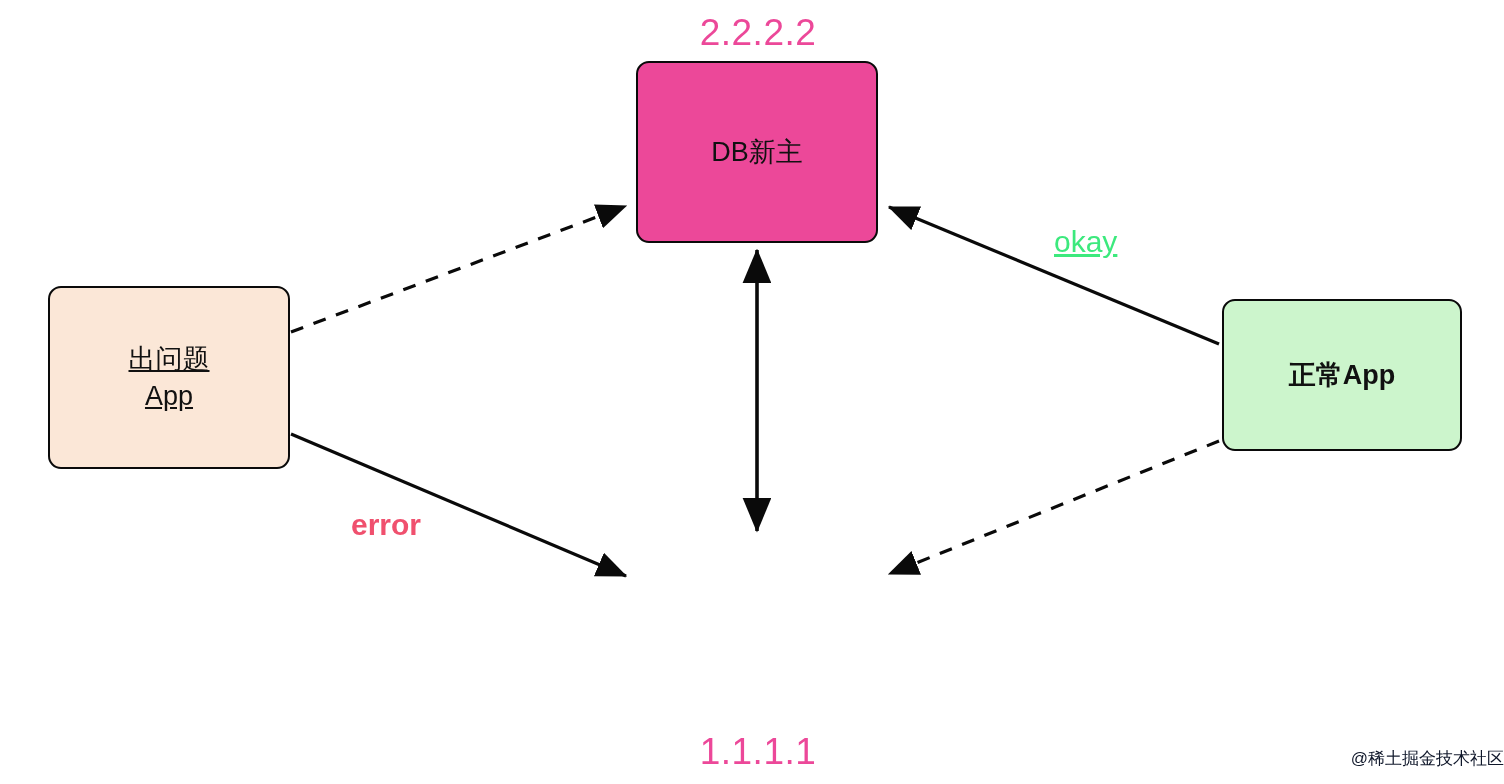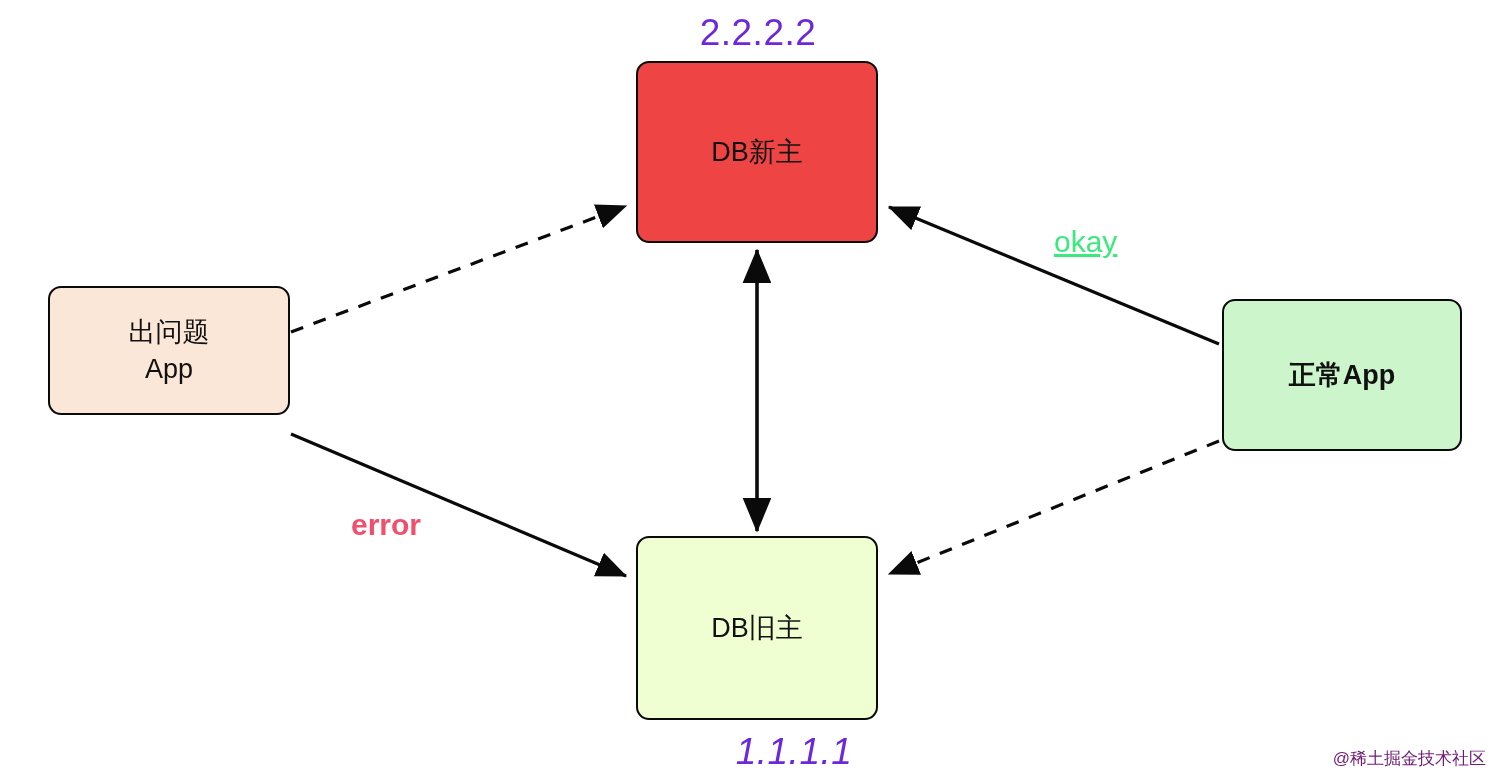--- a/index.html
+++ b/index.html
@@ -38,62 +38,62 @@
     line-height: 1.34;
     white-space: pre-line;
     font-size: 27px;
     z-index: 2;
   }
   #node-db-new {
     left: 636px;
     top: 61px;
     width: 242px;
     height: 182px;
-    background: #ef4444;
+    background: #ec4899;
   }
   #node-db-old {
     left: 636px;
     top: 536px;
     width: 242px;
     height: 184px;
     background: #f0ffd1;
   }
   #node-bad-app {
     left: 48px;
     top: 286px;
     width: 242px;
-    height: 129px;
+    height: 183px;
     background: #fbe7d7;
+    text-decoration: underline;
   }
   #node-good-app {
     left: 1222px;
     top: 299px;
     width: 240px;
     height: 152px;
     background: #ccf5cc;
     font-weight: bold;
   }
   .ip-label {
     position: absolute;
     text-align: center;
-    color: #6d28d9;
+    color: #ec4899;
     font-size: 37px;
     letter-spacing: 0.5px;
     z-index: 2;
   }
   #ip-top {
     left: 637px;
     top: 12px;
     width: 242px;
   }
   #ip-bottom {
-    left: 673px;
+    left: 637px;
     top: 731px;
     width: 242px;
-    font-style: italic;
   }
   .edge-label {
     position: absolute;
     font-size: 30px;
     z-index: 3;
   }
   #label-okay {
     left: 1054px;
     top: 225px;
     color: #3ce97d;
@@ -110,24 +110,24 @@
     top: 341px;
     width: 200px;
     text-align: center;
     font-size: 44px;
     color: #7b47c9;
     z-index: 3;
     letter-spacing: 1px;
   }
   #watermark {
     position: absolute;
-    right: 18px;
+    right: 0;
     bottom: 14px;
     font-size: 17px;
-    color: #701a75;
+    color: #0f172a;
     z-index: 4;
   }
 </style>
 </head>
 <body>
 
 <div id="canvas">
 
   <svg id="edges" viewBox="0 0 1504 784" xmlns="http://www.w3.org/2000/svg">
     <defs>
@@ -158,23 +158,20 @@
 
   <div class="node" id="node-bad-app">
     <span>出问题
 App</span>
   </div>
 
   <div class="node" id="node-good-app">
     <span>正常App</span>
   </div>
 
-  <div class="node" id="node-db-old">
-    <span>DB旧主</span>
-  </div>
 
   <div class="ip-label" id="ip-bottom">1.1.1.1</div>
 
   <div class="edge-label" id="label-okay">okay</div>
 
   <div class="edge-label" id="label-error">error</div>
 
 
   <div id="watermark">@稀土掘金技术社区</div>
 

